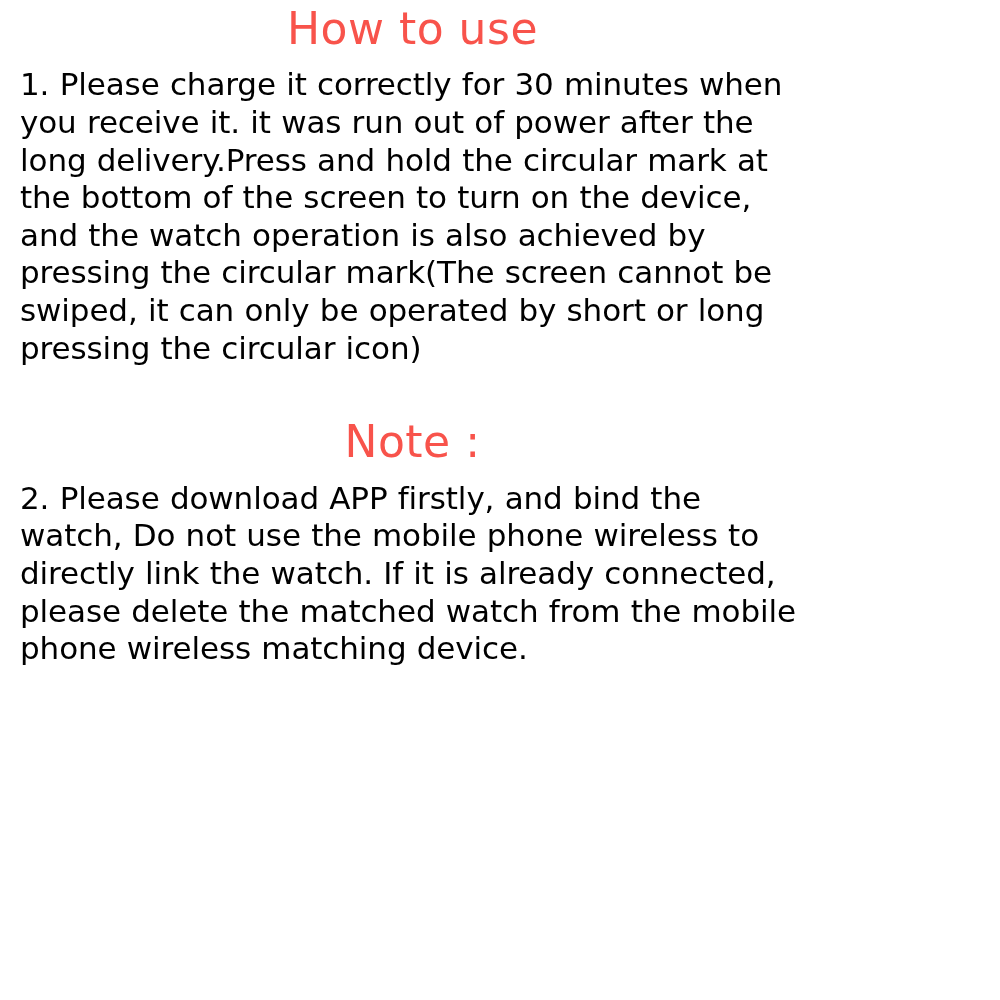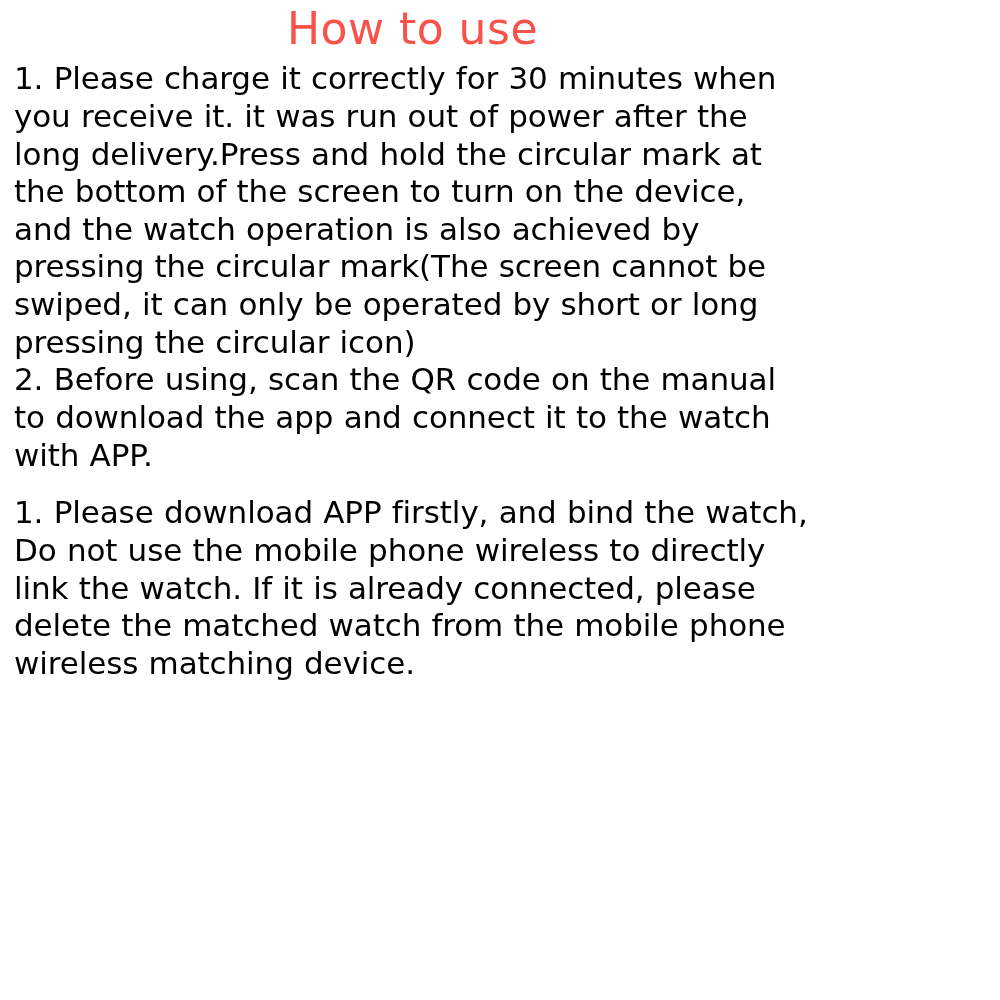--- a/index.html
+++ b/index.html
@@ -29,21 +29,21 @@
     margin: 0;
     padding: 2px 0 0 0;
     letter-spacing: 0.5px;
   }
   .section-title.note {
     padding-top: 34px;
   }
   .body-text {
     font-size: 31px;
     line-height: 1.215;
-    margin: 8px;
+    margin: 14px;
     padding: 0 2px;
     letter-spacing: -0.1px;
     word-spacing: 0.5px;
   }
   .para {
     margin: 0;
     padding: 0;
   }
   .block {
     padding-top: 4px;
@@ -51,23 +51,23 @@
 </style>
 </head>
 <body>
 
 <div class="page">
 
   <div class="block">
     <h1 class="section-title">How to use</h1>
     <div class="body-text">
       <p class="para">1. Please charge it correctly for 30 minutes when you receive it. it was run out of power after the long delivery.Press and hold the circular mark at the bottom of the screen to turn on the device, and the watch operation is also achieved by pressing the circular mark(The screen cannot be swiped, it can only be operated by short or long pressing the circular icon)</p>
-      <p class="para">2. Before using, scan the QR code on the manual to download the app and connect it to the watch with APP.</p>
     </div>
   </div>
 
   <div class="block">
+    <h1 class="section-title note">Note :</h1>
     <div class="body-text">
-      <p class="para">1. Please download APP firstly, and bind the watch, Do not use the mobile phone wireless to directly link the watch. If it is already connected, please delete the matched watch from the mobile phone wireless matching device.</p>
+      <p class="para">2. Please download APP firstly, and bind the watch, Do not use the mobile phone wireless to directly link the watch. If it is already connected, please delete the matched watch from the mobile phone wireless matching device.</p>
     </div>
   </div>
 
 </div>
 
 </body></html>

